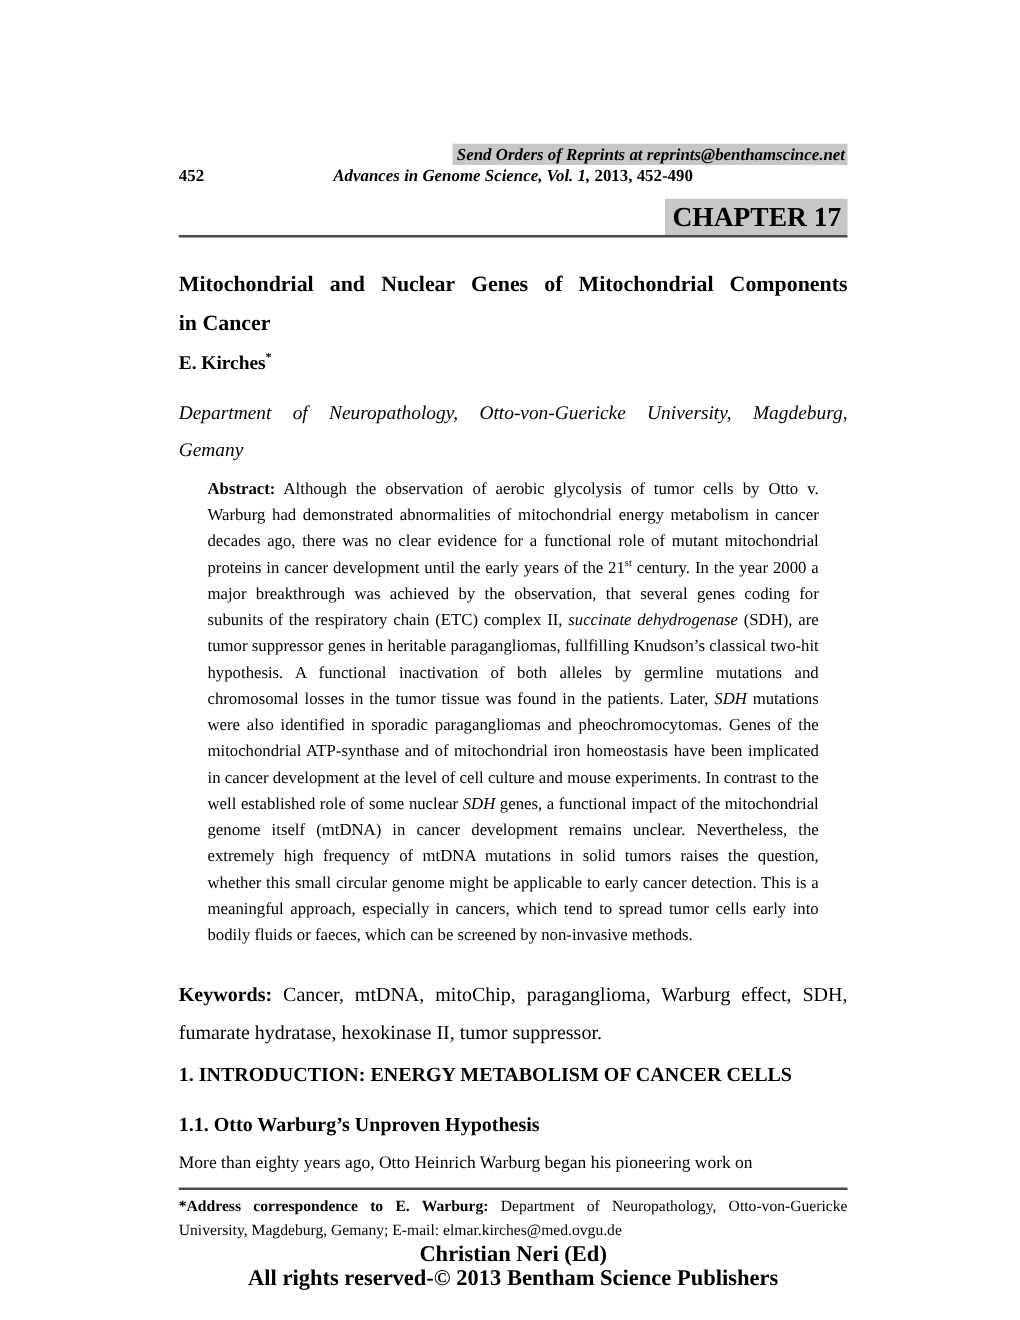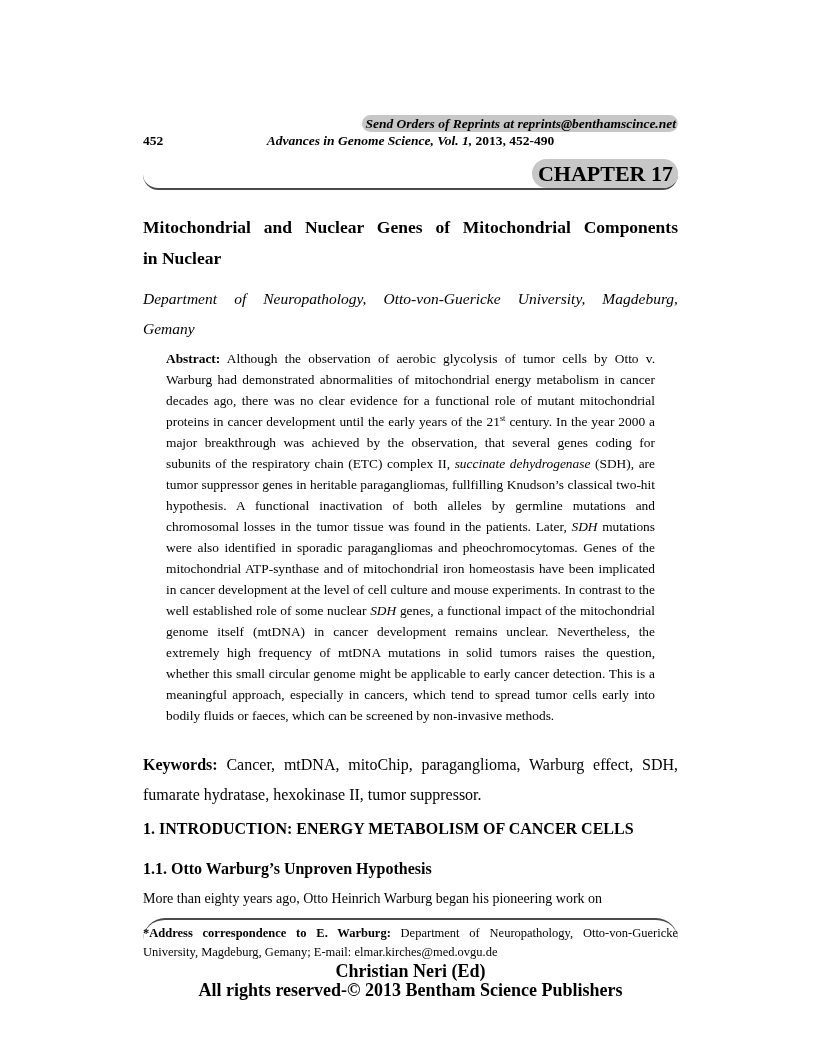--- a/index.html
+++ b/index.html
@@ -1,20 +1,20 @@
 <!DOCTYPE html>
 <html style="--highlight: #c7c7c7; --rule: #4a4a4a; --ink: #000000;"><head>
 <meta charset="utf-8">
 <style>
   :root {
     --highlight: #c7c7c7;
     --rule: #4a4a4a;
     --ink: #000000;
   }
-  * { box-sizing: border-box; border-radius: 29px; }
+  * { box-sizing: border-box; }
   html, body { margin: 0; padding: 0; background: #ffffff; }
   .page {
     width: 816px; height: 1056px;
     padding: 116px 138px 0 143px;
     font-family: "Liberation Serif", "DejaVu Serif", serif;
     color: var(--ink);
     background: #ffffff;
     position: relative;
     overflow: hidden;
   }
@@ -80,23 +80,24 @@
     <span class="page-num">452</span>
     <span><span class="seg-bi">Advances in Genome Science, Vol. 1,</span><span class="seg-b"> 2013, 452-490</span></span>
   </div>
 
   <div class="chapter-row">
     <span class="chapter-badge">CHAPTER 17</span>
   </div>
 
   <div class="article-title justify-lines">
       <div>Mitochondrial and Nuclear Genes of Mitochondrial Components</div>
-      <div>in Nuclear</div>
+      <div>in Cancer</div>
     </div>
 
+  <div class="author-line"><span class="seg-b">E. Kirches</span><span class="seg-b seg-sup">*</span></div>
 
   <div class="affiliation justify-lines">
       <div>Department of Neuropathology, Otto-von-Guericke University, Magdeburg,</div>
       <div>Gemany</div>
     </div>
 
   <div class="abstract"><span class="seg-b">Abstract:</span><span> Although the observation of aerobic glycolysis of tumor cells by Otto v. Warburg had demonstrated abnormalities of mitochondrial energy metabolism in cancer decades ago, there was no clear evidence for a functional role of mutant mitochondrial proteins in cancer development until the early years of the 21</span><span class="seg-sup">st</span><span> century. In the year 2000 a major breakthrough was achieved by the observation, that several genes coding for subunits of the respiratory chain (ETC) complex II, </span><span class="seg-i">succinate dehydrogenase</span><span> (SDH), are tumor suppressor genes in heritable paragangliomas, fullfilling Knudson’s classical two-hit hypothesis. A functional inactivation of both alleles by germline mutations and chromosomal losses in the tumor tissue was found in the patients. Later, </span><span class="seg-i">SDH</span><span> mutations were also identified in sporadic paragangliomas and pheochromocytomas. Genes of the mitochondrial ATP-synthase and of mitochondrial iron homeostasis have been implicated in cancer development at the level of cell culture and mouse experiments. In contrast to the well established role of some nuclear </span><span class="seg-i">SDH</span><span> genes, a functional impact of the mitochondrial genome itself (mtDNA) in cancer development remains unclear. Nevertheless, the extremely high frequency of mtDNA mutations in solid tumors raises the question, whether this small circular genome might be applicable to early cancer detection. This is a meaningful approach, especially in cancers, which tend to spread tumor cells early into bodily fluids or faeces, which can be screened by non-invasive methods.</span></div>
 
   <div class="keywords"><span class="seg-b">Keywords:</span><span> Cancer, mtDNA, mitoChip, paraganglioma, Warburg effect, SDH, fumarate hydratase, hexokinase II, tumor suppressor.</span></div>
 

